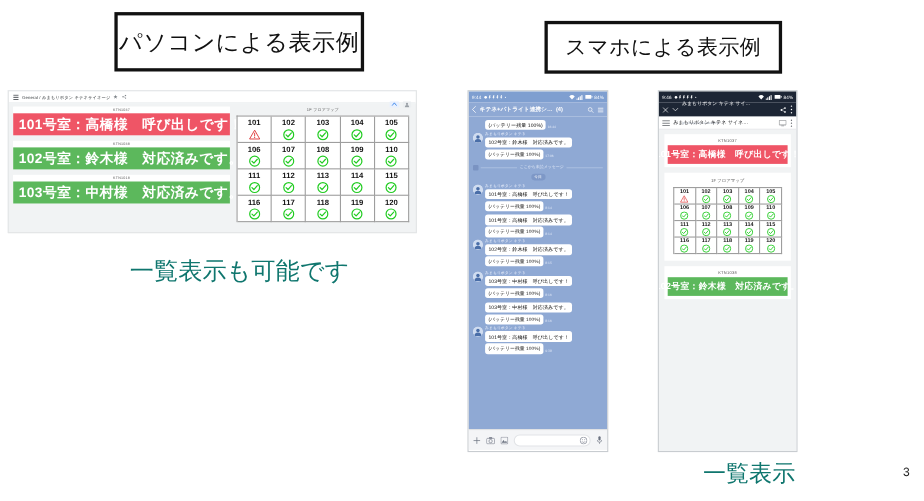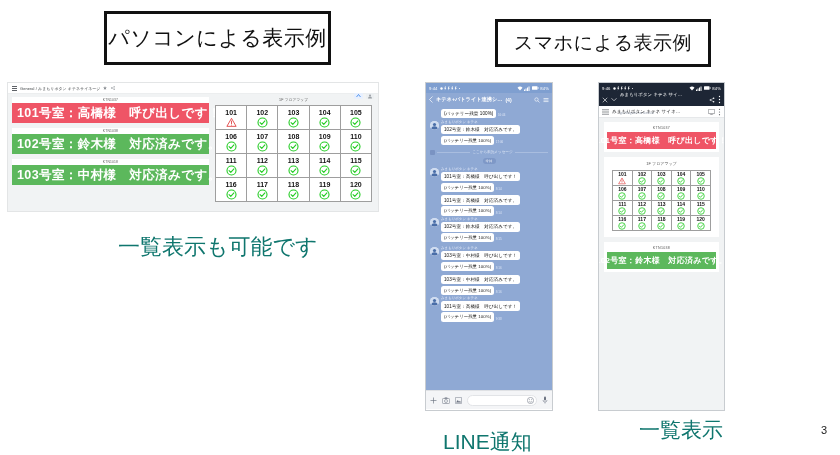--- a/index.html
+++ b/index.html
@@ -969,17 +969,16 @@
       </div>
 
       <div id="bottom-panel">
         <div class="sp-ktn">KTN1038</div>
         <div class="sp-banner" style="background:#5cb85c">102号室：鈴木様　対応済みです。</div>
       </div>
     </div>
   </div>
 
   <div class="caption" id="cap-list">一覧表示も可能です</div>
-  <div class="caption" id="cap-line">LINE通知</div>
   <div class="caption" id="cap-ichiran">一覧表示</div>
   <div id="page-number">3</div>
 
 </div>
 
 </body></html>

